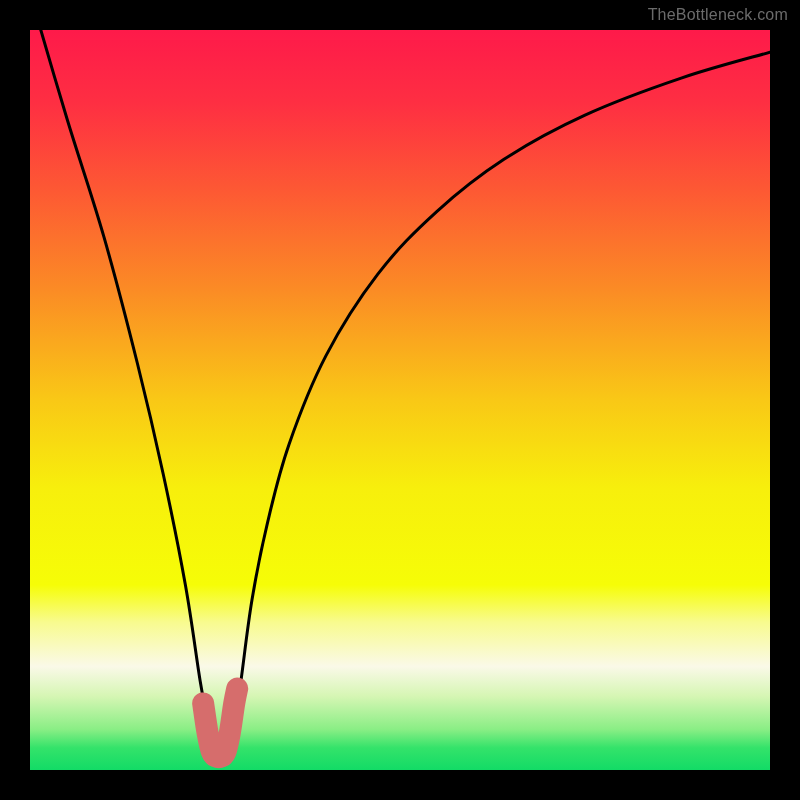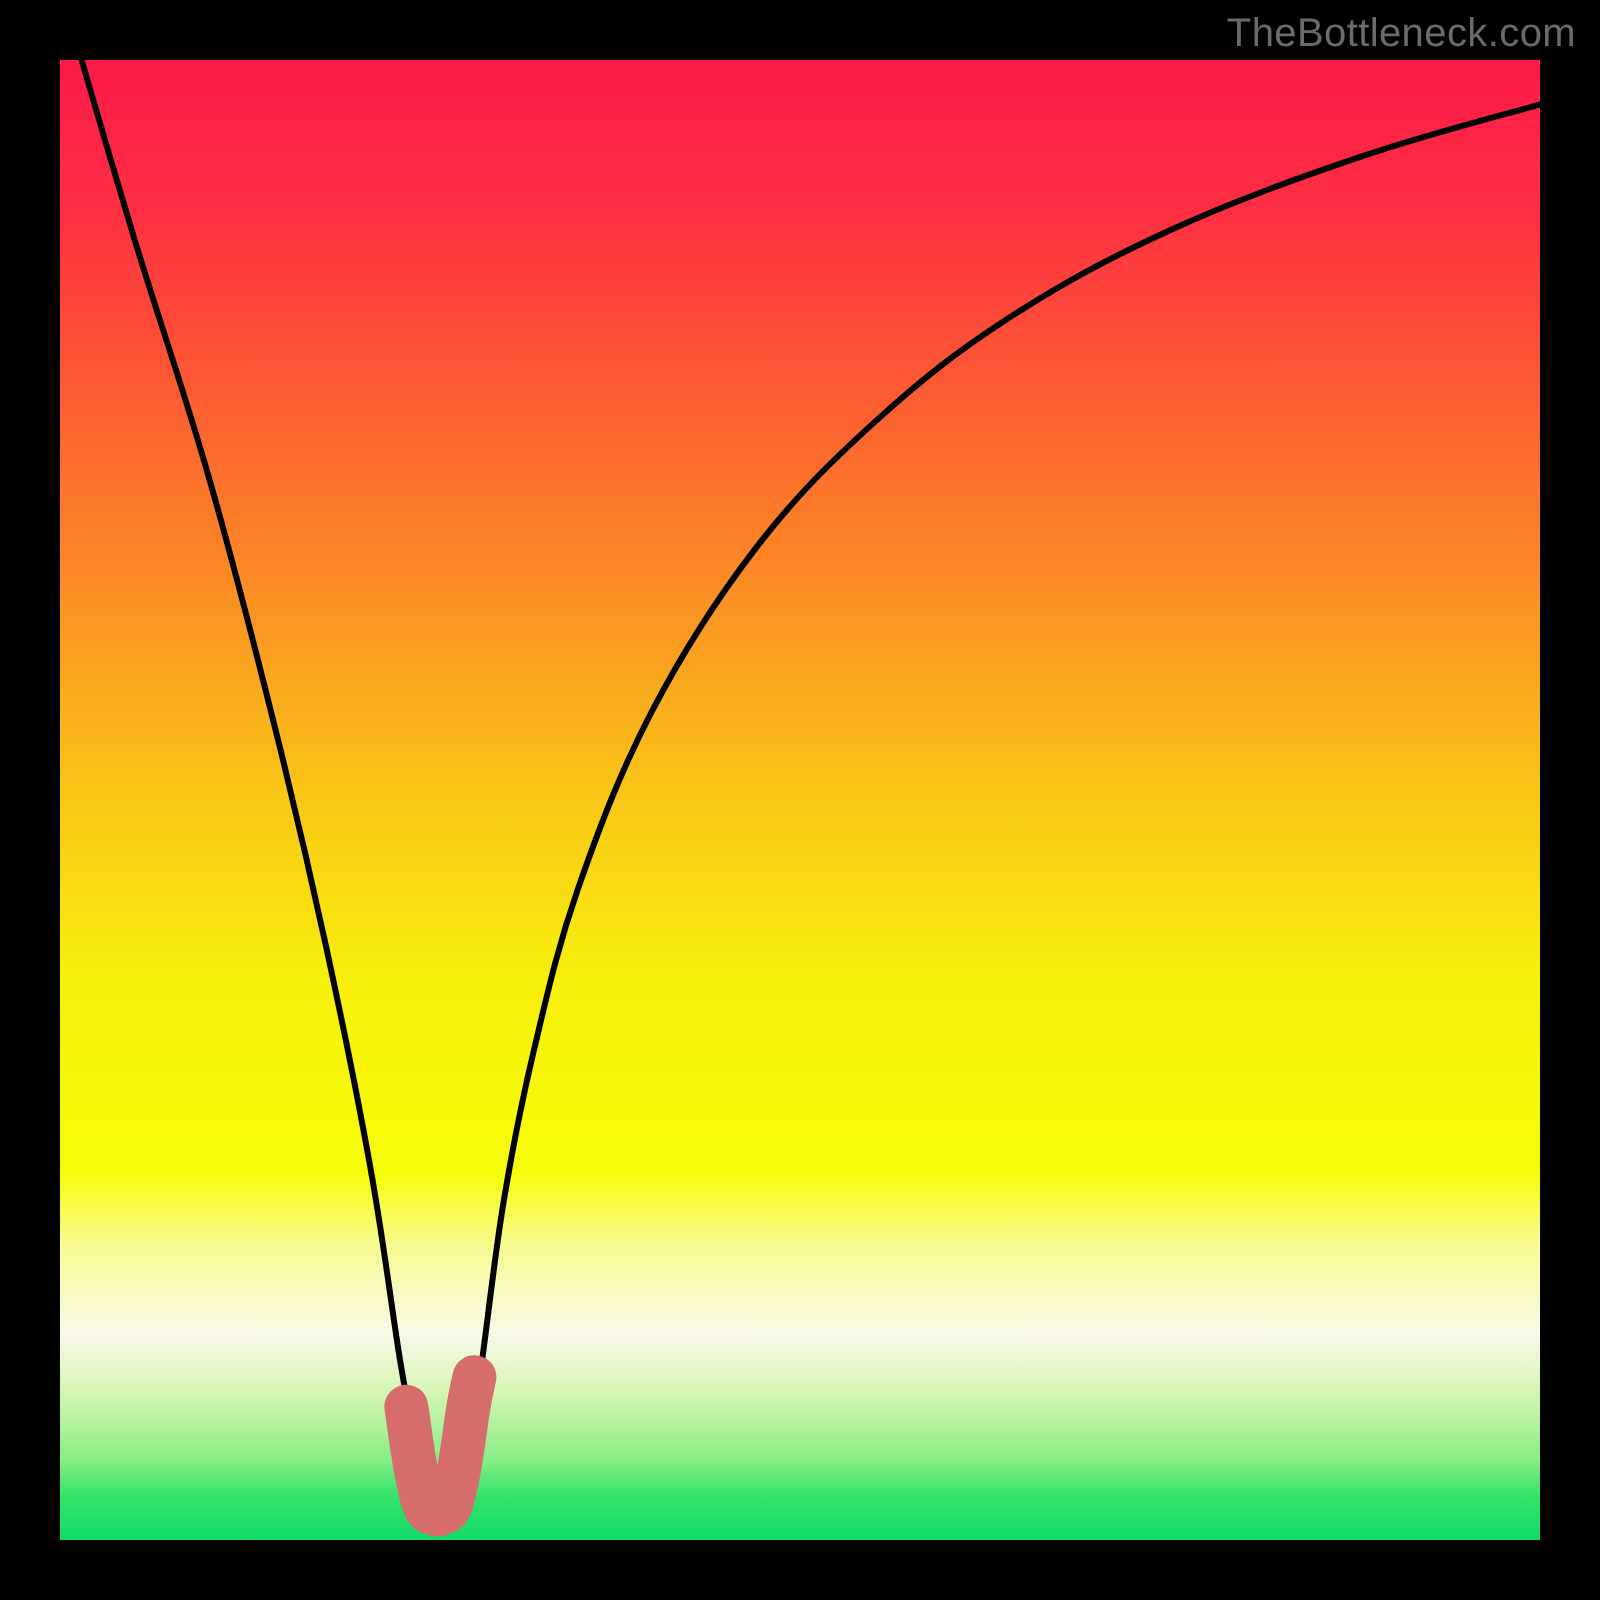--- a/index.html
+++ b/index.html
@@ -31,21 +31,21 @@
     left: 0;
     top: 0;
     width: 740px;
     height: 740px;
   }
   .watermark {
     position: absolute;
     top: 6px;
     right: 12px;
     color: #6b6b6b;
-    font-size: 20px;
+    font-size: 16px;
     font-weight: 500;
     letter-spacing: 0.2px;
     user-select: none;
   }
 </style>
 </head>
 <body>
 
 <div class="frame">
   <svg class="gradient" viewBox="0 0 740 740" preserveAspectRatio="none">

